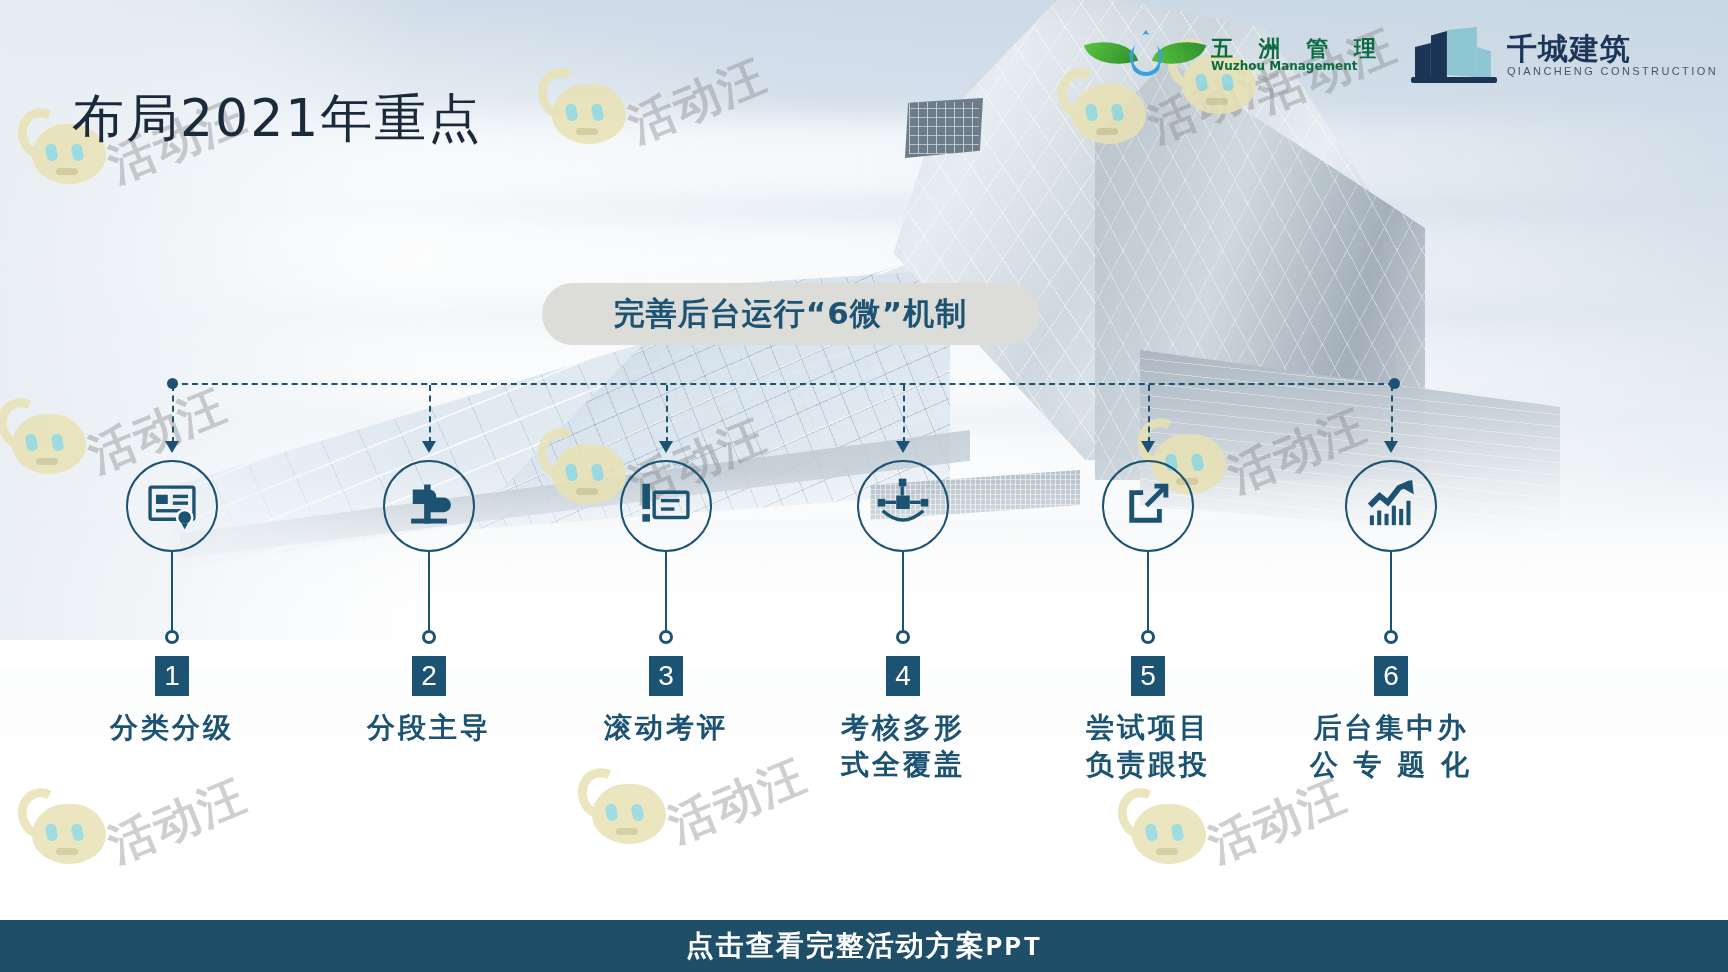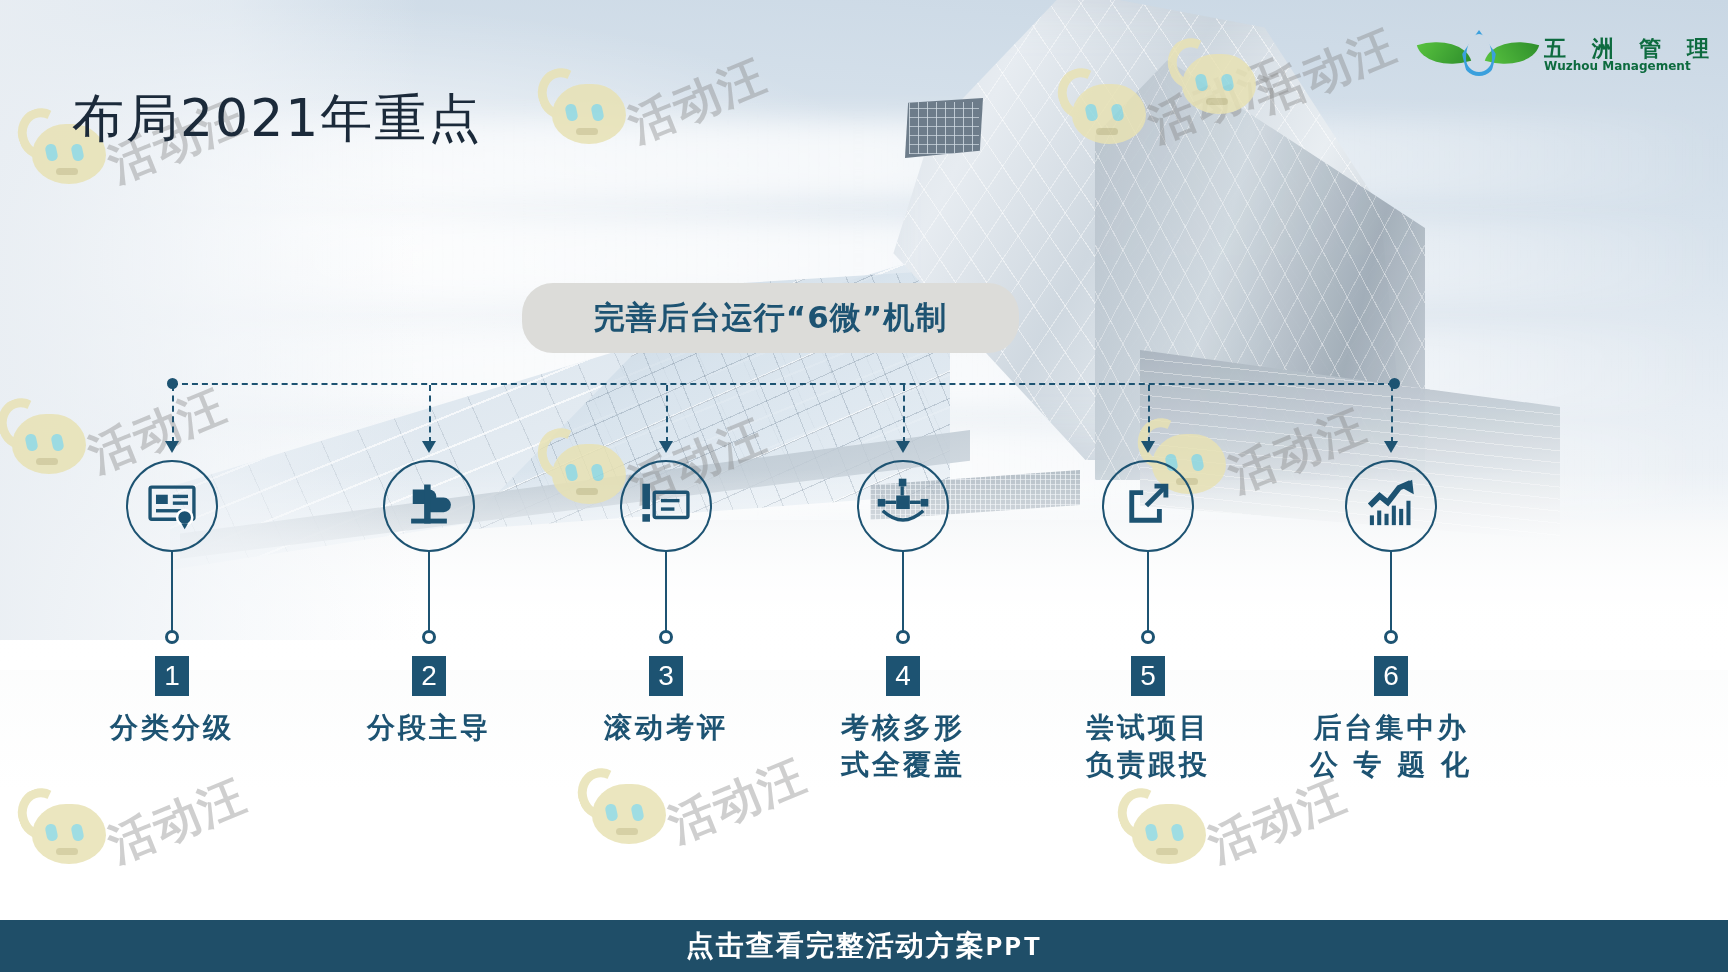--- a/index.html
+++ b/index.html
@@ -215,22 +215,22 @@
   .qc-b2{ position:absolute; left:20px; bottom:6px; width:16px; height:46px; background:#1c3557; clip-path:polygon(0 10%,100% 0,100% 100%,0 100%); }
   .qc-b3{ position:absolute; left:36px; bottom:6px; width:30px; height:50px; background:#8fc6d4; clip-path:polygon(0 6%,100% 0,100% 100%,0 96%); }
   .qc-b4{ position:absolute; left:66px; bottom:6px; width:14px; height:30px; background:#8fc6d4; clip-path:polygon(0 0,100% 14%,100% 100%,0 100%); }
   .qc-base{ position:absolute; left:0; bottom:0; width:86px; height:6px; background:#1c3557; border-radius:2px; }
   .qc-text{ line-height:1.1; }
   .qc-zh{ font-size:30px; font-weight:700; color:#1c3557; letter-spacing:1px; font-family:"DejaVu Sans",sans-serif;}
   .qc-en{ font-size:11px; color:#43556e; letter-spacing:2.4px; font-family:"Liberation Sans",sans-serif;}
 
   
   .banner{
-    position:absolute; left:522px; top:283px;
-    width:497px; height:70px;
+    position:absolute; left:542px; top:283px;
+    width:497px; height:62px;
     background:#dcdcd9;
     border-radius:31px;
     display:flex; align-items:center; justify-content:center;
   }
   .banner-text{
     font-size:31px; font-weight:700; color:#1d5372; letter-spacing:1px;
     font-family:"DejaVu Sans","Liberation Sans",sans-serif;
   }
 
   
@@ -396,20 +396,33 @@
   <div class="logos">
     <div class="logo-wz">
       <div class="wz-mark">
         <div class="leaf left"></div>
         <div class="leaf right"></div>
         <div class="drop"></div>
       </div>
       <div class="wz-text">
         <div class="wz-zh">五 洲 管 理</div>
         <div class="wz-en">Wuzhou Management</div>
+      </div>
+    </div>
+    <div class="logo-qc">
+      <div class="qc-mark">
+        <div class="qc-b1"></div>
+        <div class="qc-b2"></div>
+        <div class="qc-b3"></div>
+        <div class="qc-b4"></div>
+        <div class="qc-base"></div>
+      </div>
+      <div class="qc-text">
+        <div class="qc-zh">千城建筑</div>
+        <div class="qc-en">QIANCHENG CONSTRUCTION</div>
       </div>
     </div>
   </div>
 
   <div class="banner">
     <span class="banner-text">完善后台运行“6微”机制</span>
   </div>
 
   <div class="hline"></div>
   <div class="hcap l"></div>

